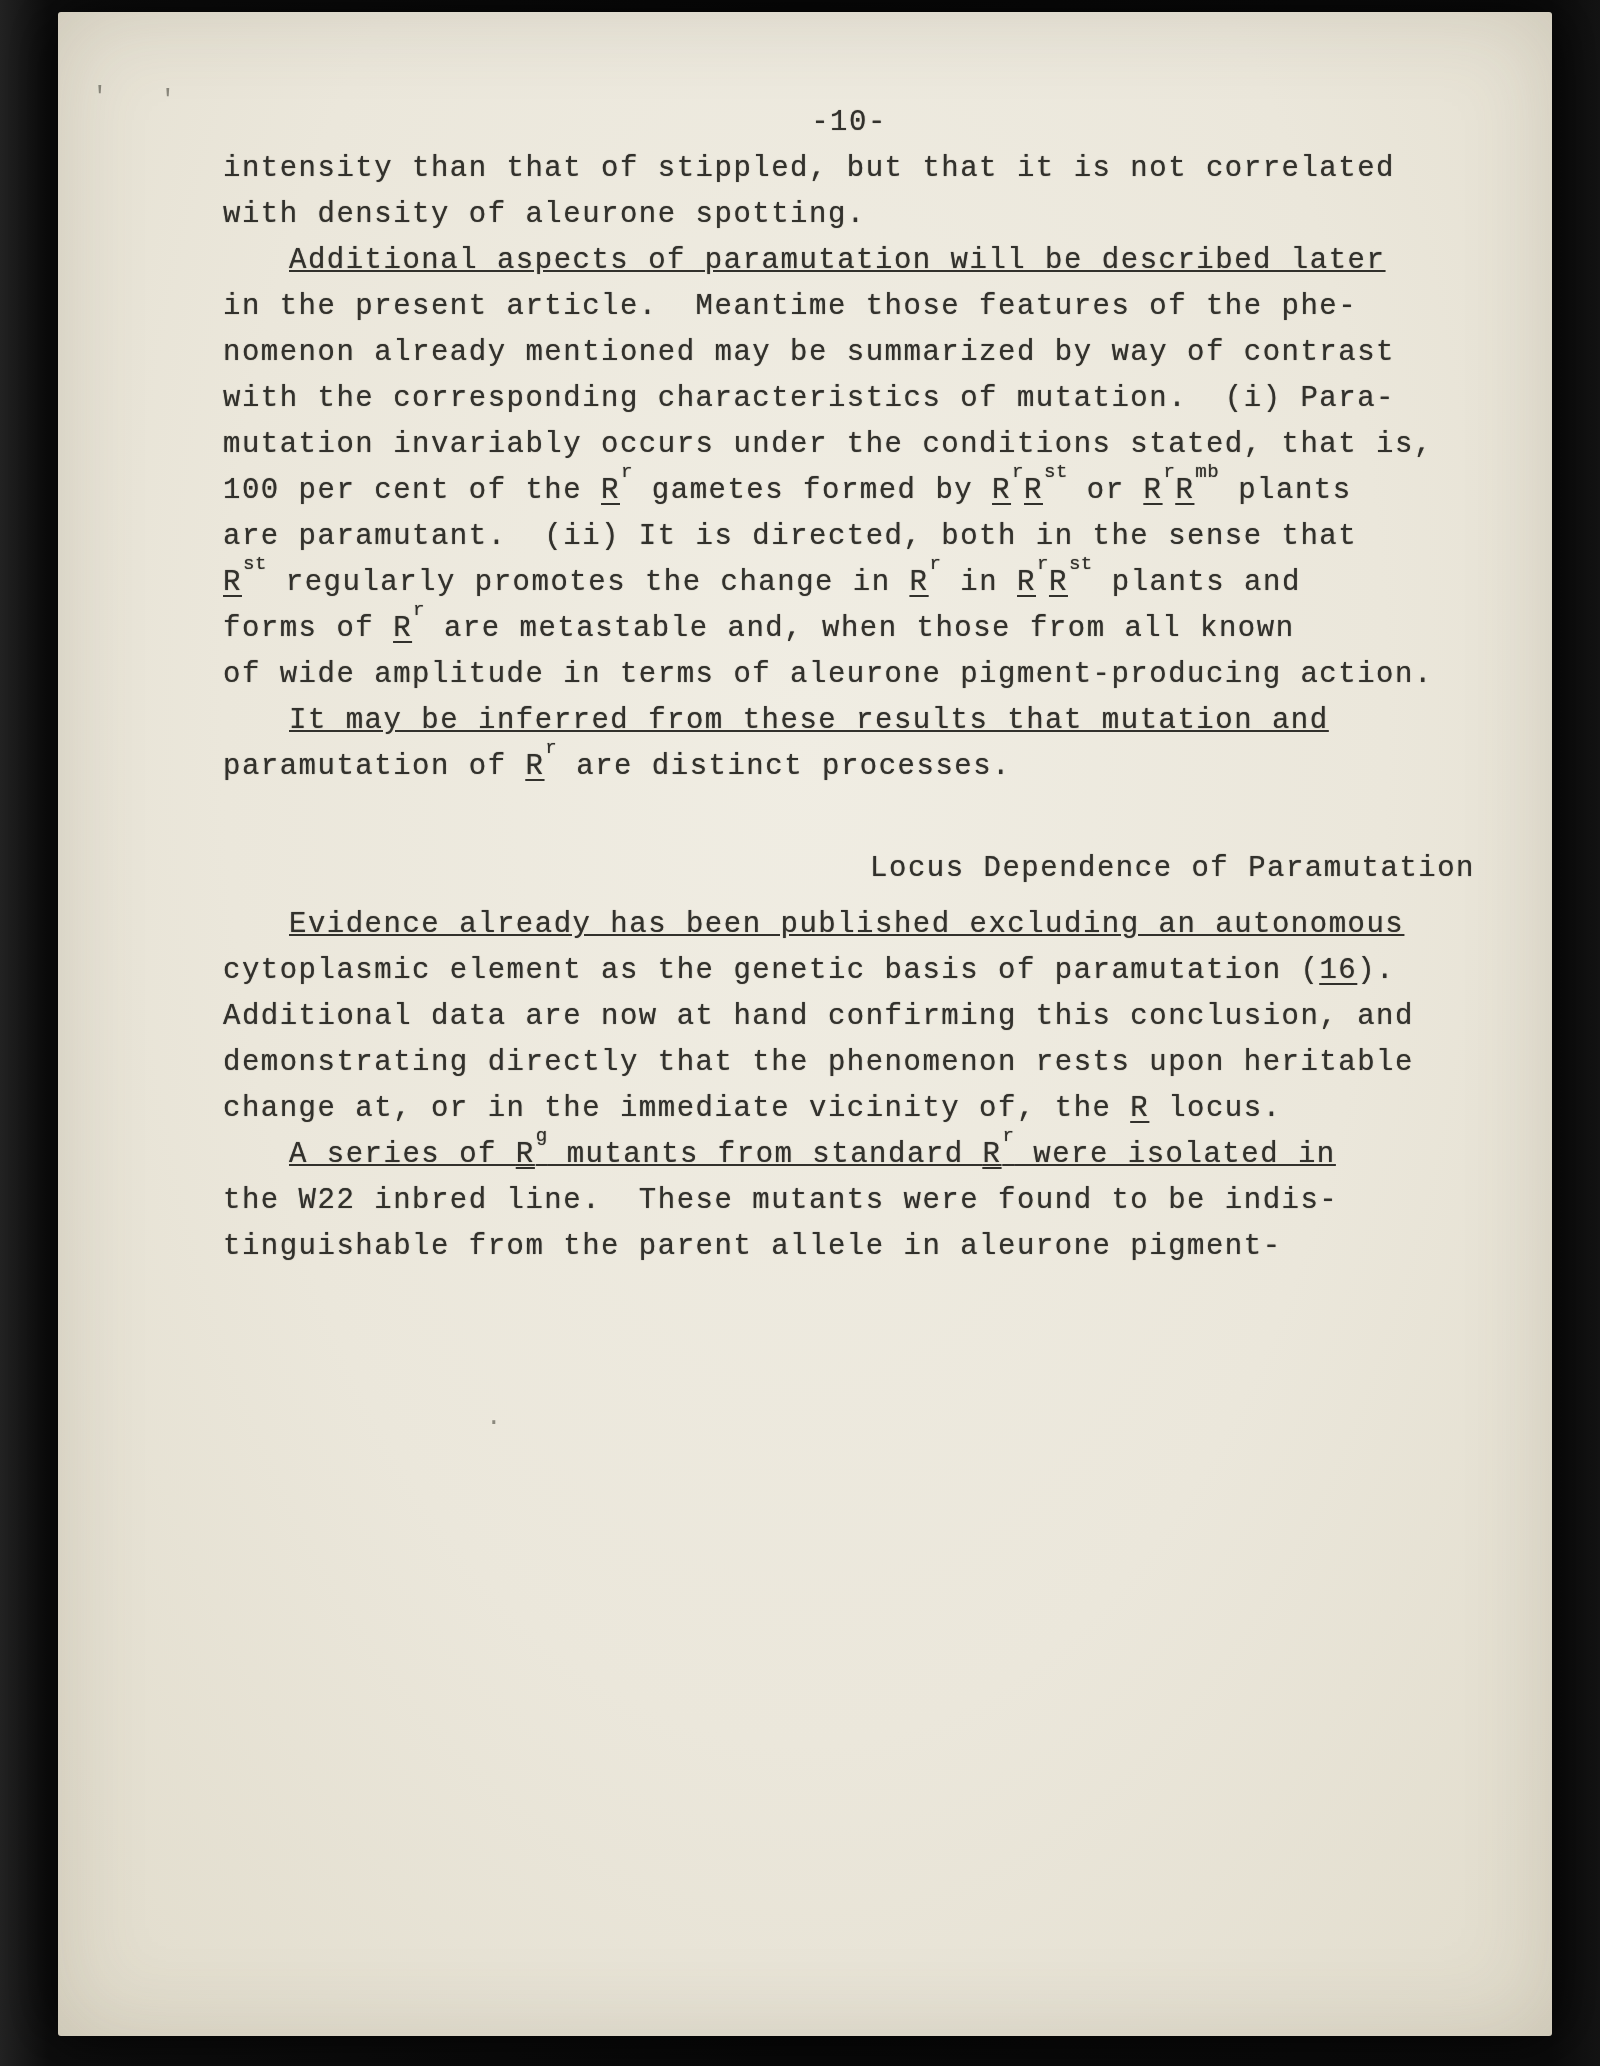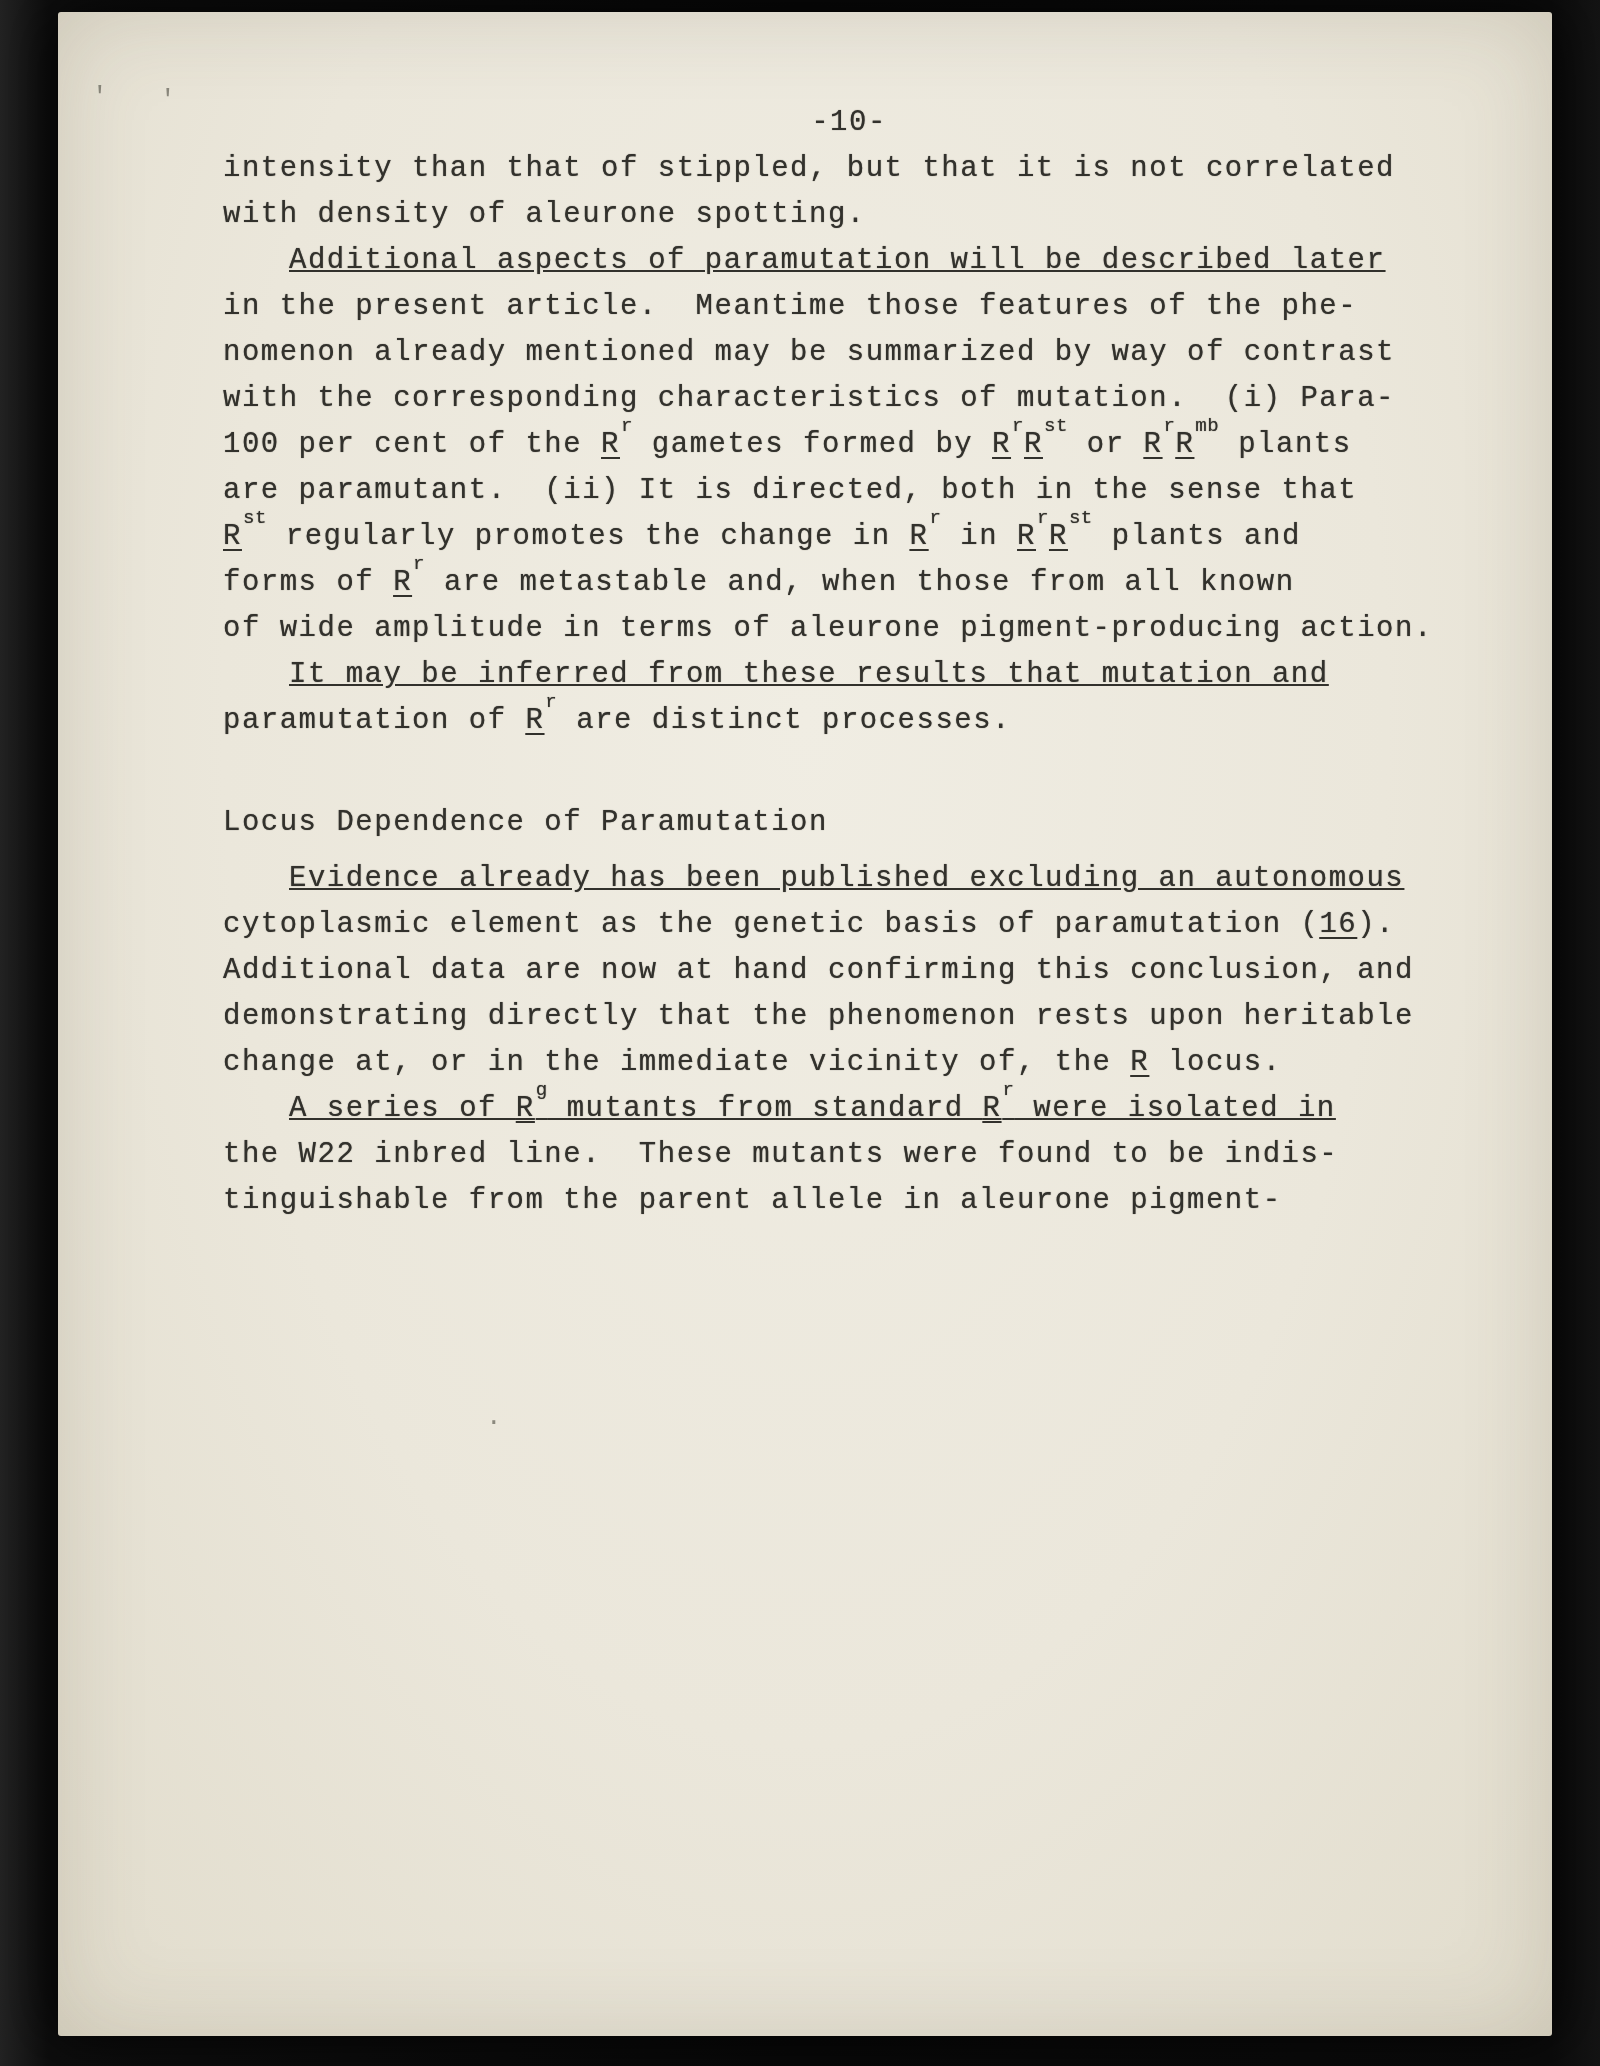--- a/index.html
+++ b/index.html
@@ -45,21 +45,21 @@
   .line {
     white-space: pre;
     height: 46px;
   }
   .line.indent {
     padding-left: 66px;
     text-decoration: underline;
   }
   .heading {
     white-space: pre;
-    text-align: left;
+    text-align: right;
     margin-top: 56px;
     margin-bottom: 10px;
     height: 46px;
   }
   sup {
     font-size: 0.66em;
     line-height: 0;
     position: relative;
     top: -0.55em;
     margin-left: 1px;
@@ -91,20 +91,21 @@
     <span class="mark m3">.</span>
     <div class="text-block">
       <div class="page-number">-10-</div>
       <div>
           <div class="line">intensity than that of stippled, but that it is not correlated</div>
           <div class="line">with density of aleurone spotting.</div>
           <div class="line indent">Additional aspects of paramutation will be described later</div>
           <div class="line">in the present article.  Meantime those features of the phe-</div>
           <div class="line">nomenon already mentioned may be summarized by way of contrast</div>
           <div class="line">with the corresponding characteristics of mutation.  (i) Para-</div>
+          <div class="line">mutation invariably occurs under the conditions stated, that is,</div>
           <div class="line">100 per cent of the <span class="gene"><span class="ul">R</span><sup>r</sup></span> gametes formed by <span class="gene"><span class="ul">R</span><sup>r</sup></span><span class="gene"><span class="ul">R</span><sup>st</sup></span> or <span class="gene"><span class="ul">R</span><sup>r</sup></span><span class="gene"><span class="ul">R</span><sup>mb</sup></span> plants</div>
           <div class="line">are paramutant.  (ii) It is directed, both in the sense that</div>
           <div class="line"><span class="gene"><span class="ul">R</span><sup>st</sup></span> regularly promotes the change in <span class="gene"><span class="ul">R</span><sup>r</sup></span> in <span class="gene"><span class="ul">R</span><sup>r</sup></span><span class="gene"><span class="ul">R</span><sup>st</sup></span> plants and</div>
           <div class="line">forms of <span class="gene"><span class="ul">R</span><sup>r</sup></span> are metastable and, when those from all known</div>
           <div class="line">of wide amplitude in terms of aleurone pigment-producing action.</div>
           <div class="line indent">It may be inferred from these results that mutation and</div>
           <div class="line">paramutation of <span class="gene"><span class="ul">R</span><sup>r</sup></span> are distinct processes.</div>
           <div class="heading">Locus Dependence of Paramutation</div>
           <div class="line indent">Evidence already has been published excluding an autonomous</div>
           <div class="line">cytoplasmic element as the genetic basis of paramutation (<span class="ul">16</span>).</div>

